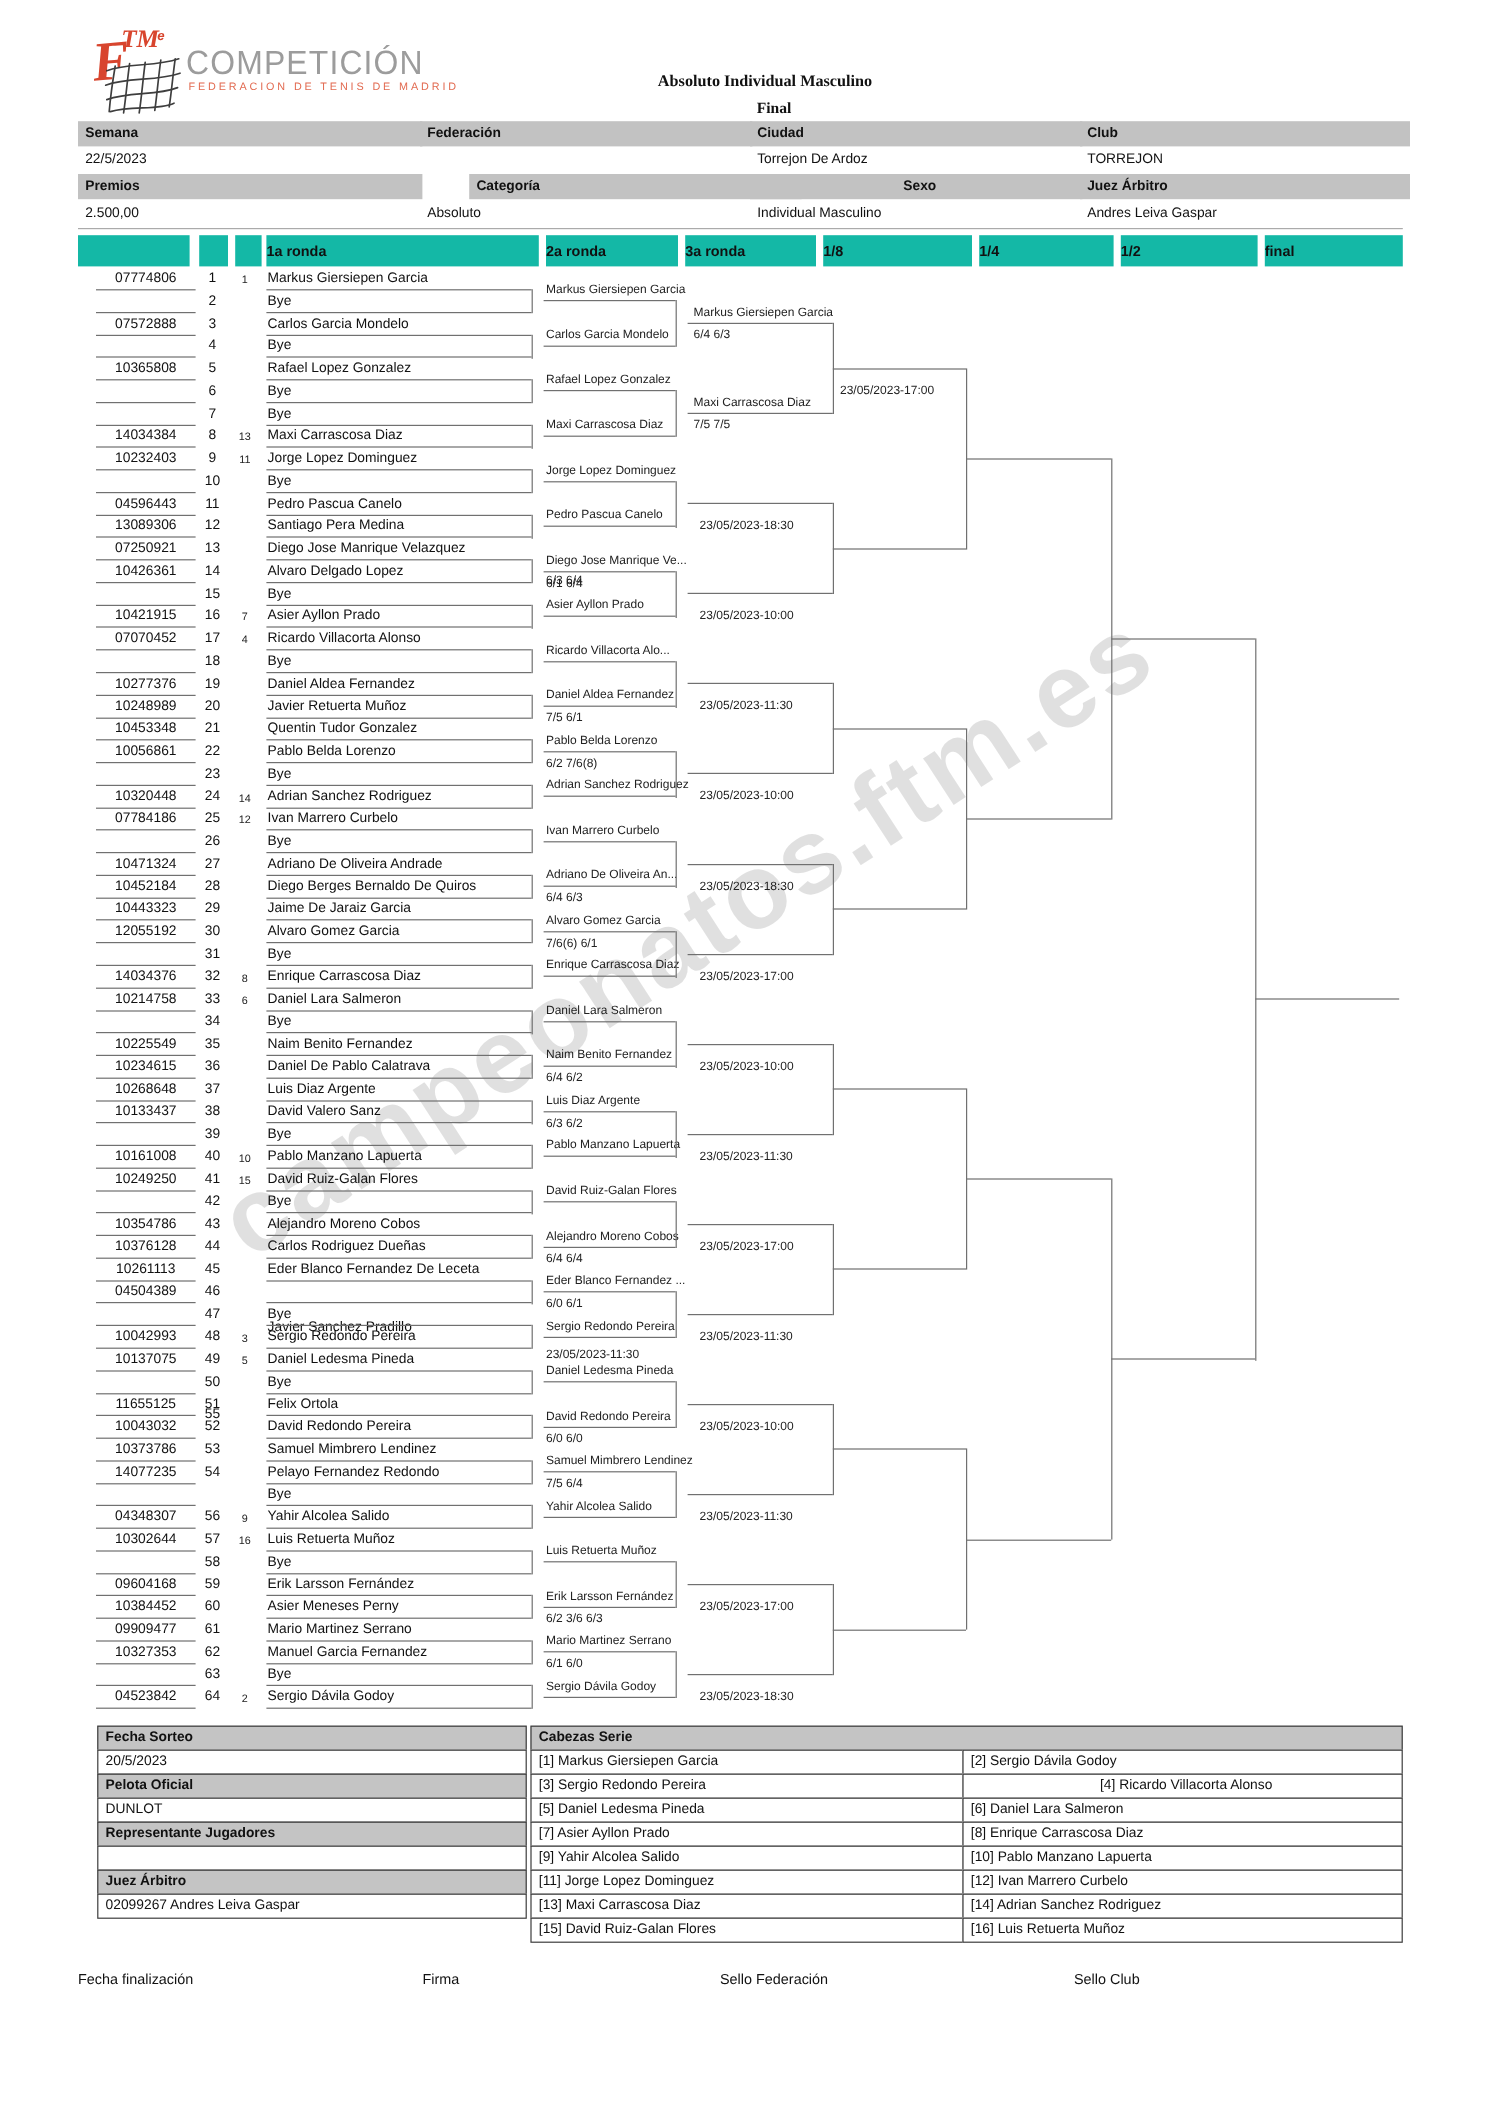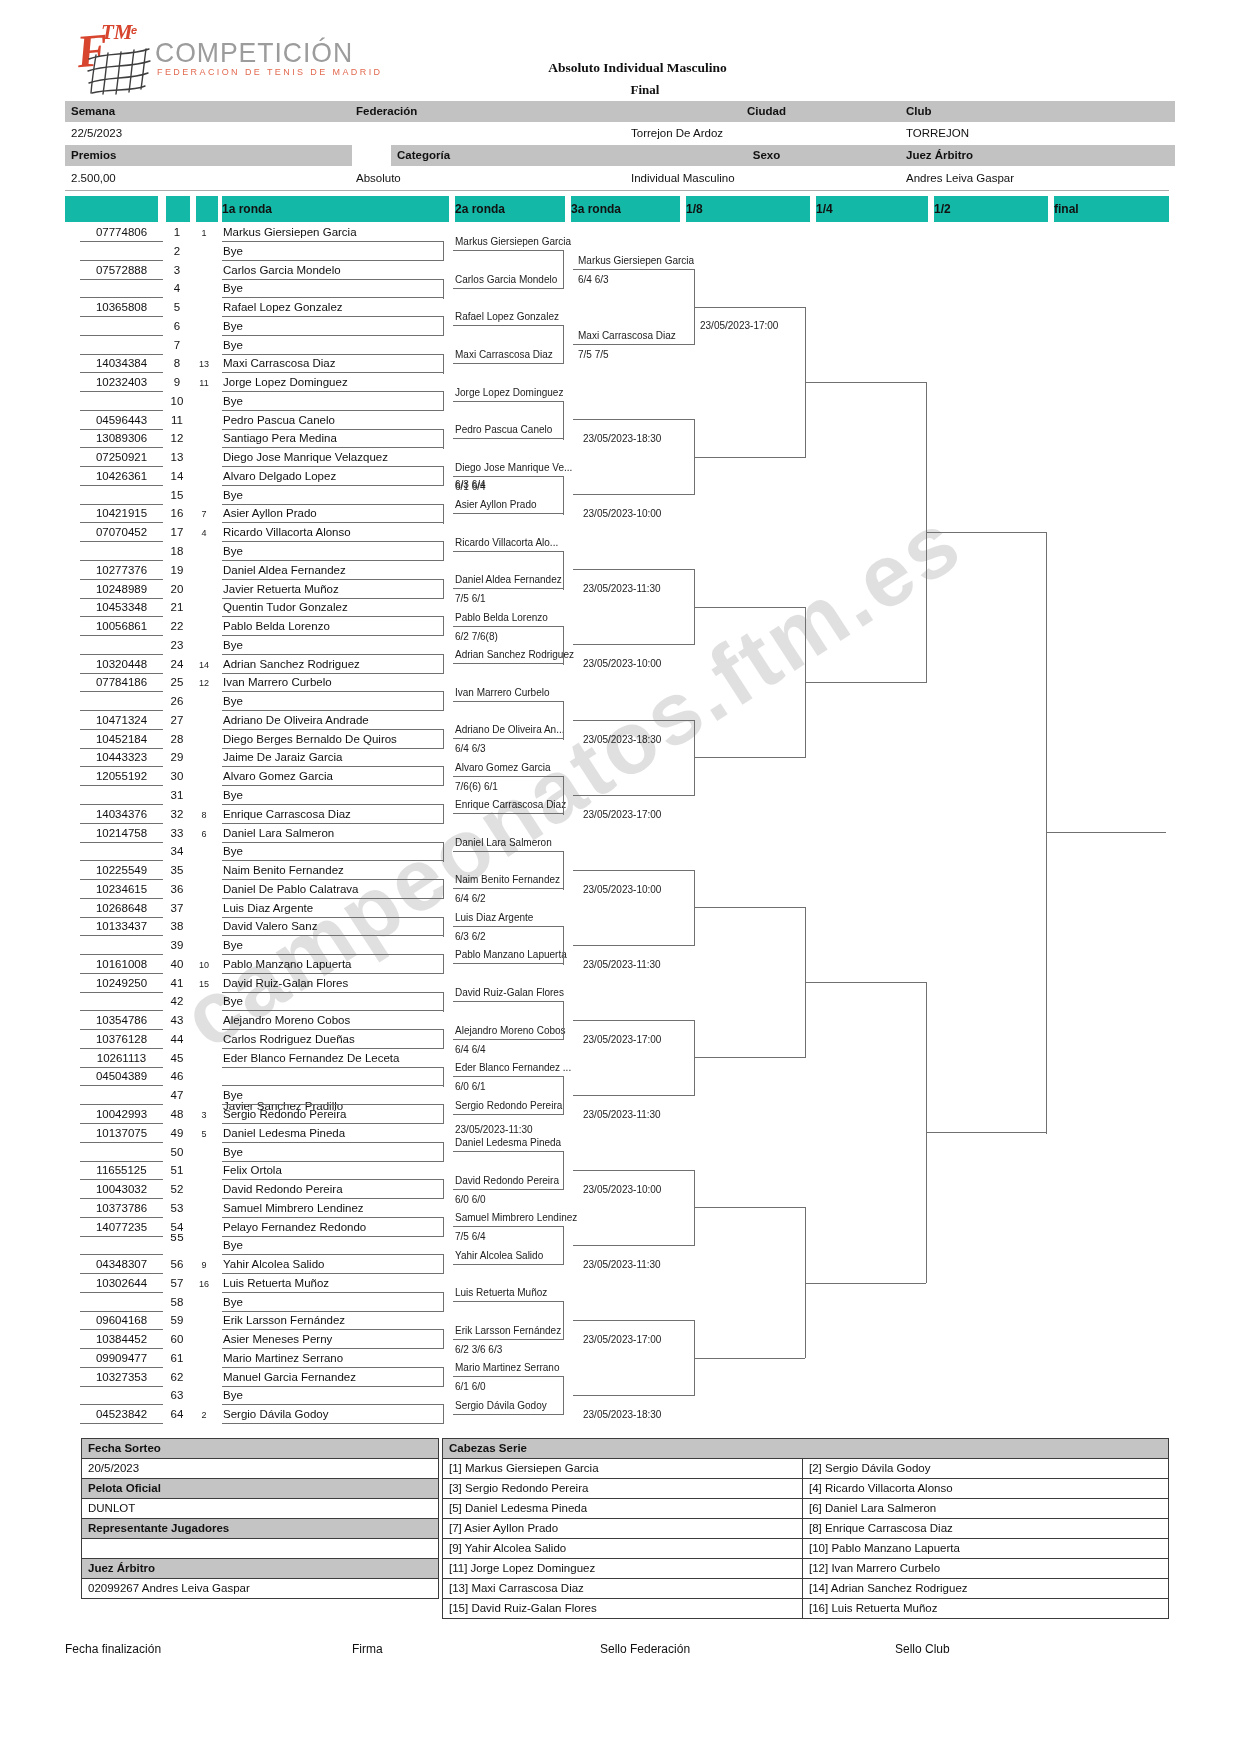--- a/index.html
+++ b/index.html
@@ -72,21 +72,21 @@
     <div class="logo-brand">COMPETICIÓN</div>
     <div class="logo-sub">FEDERACION DE TENIS DE MADRID</div>
   </div>
 
   <div class="subtitle">Absoluto Individual Masculino</div>
   <div class="roundname">Final</div>
 
   <div id="info">
       <div class="bar" style="left: 65px; top: 101px; width: 281px; height: 21px; line-height: 21px; padding-left: 6px;">Semana</div>
       <div class="bar" style="left: 350px; top: 101px; width: 271px; height: 21px; line-height: 21px; padding-left: 6px;">Federación</div>
-      <div class="bar" style="left: 625px; top: 101px; width: 271px; height: 21px; line-height: 21px; padding-left: 6px; text-align: center;">Ciudad</div>
+      <div class="bar" style="left: 625px; top: 101px; width: 271px; height: 21px; line-height: 21px; padding-left: 6px;">Ciudad</div>
       <div class="bar" style="left: 900px; top: 101px; width: 269px; height: 21px; line-height: 21px; padding-left: 6px;">Club</div>
       <div class="val" style="left: 65px; top: 122px; width: 281px; height: 23px; line-height: 23px; padding-left: 6px;">22/5/2023</div>
       <div class="val" style="left: 350px; top: 122px; width: 271px; height: 23px; line-height: 23px; padding-left: 6px;"></div>
       <div class="val" style="left: 625px; top: 122px; width: 271px; height: 23px; line-height: 23px; padding-left: 6px;">Torrejon De Ardoz</div>
       <div class="val" style="left: 900px; top: 122px; width: 269px; height: 23px; line-height: 23px; padding-left: 6px;">TORREJON</div>
       <div class="bar" style="left: 65px; top: 145px; width: 281px; height: 21px; line-height: 21px; padding-left: 6px;">Premios</div>
       <div class="bar" style="left: 350px; top: 145px; width: 271px; height: 21px; line-height: 21px; padding-left: 6px; margin-left: 41px;">Categoría</div>
       <div class="bar" style="left: 625px; top: 145px; width: 271px; height: 21px; line-height: 21px; padding-left: 6px; text-align: center;">Sexo</div>
       <div class="bar" style="left: 900px; top: 145px; width: 269px; height: 21px; line-height: 21px; padding-left: 6px;">Juez Árbitro</div>
       <div class="val" style="left: 65px; top: 166px; width: 281px; height: 24px; line-height: 24px; padding-left: 6px;">2.500,00</div>
@@ -370,21 +370,21 @@
       <div class="hline" style="left: 80px; top: 1217px; width: 83px;"></div>
       <div class="t pos" style="left: 163px; top: 1202px; width: 28px;">53</div>
       <div class="t p1" style="left: 223px; top: 1202px;">Samuel Mimbrero Lendinez</div>
       <div class="hline" style="left: 222px; top: 1217px; width: 221px;"></div>
       <div class="t lic" style="left: 80px; top: 1221px; width: 83px;">14077235</div>
       <div class="hline" style="left: 80px; top: 1236px; width: 83px;"></div>
       <div class="t pos" style="left: 163px; top: 1221px; width: 28px;">54</div>
       <div class="t p1" style="left: 223px; top: 1221px;">Pelayo Fernandez Redondo</div>
       <div class="hline" style="left: 222px; top: 1236px; width: 221px;"></div>
       <div class="hline" style="left: 80px; top: 1254px; width: 83px;"></div>
-      <div class="t pos" style="left: 163px; top: 1231px; width: 28px; font-family: Liberation Mono, monospace;">55</div>
+      <div class="t pos" style="left: 163px; top: 1173px; width: 28px;">55</div>
       <div class="t p1" style="left: 223px; top: 1239px;">Bye</div>
       <div class="hline" style="left: 222px; top: 1254px; width: 221px;"></div>
       <div class="t lic" style="left: 80px; top: 1258px; width: 83px;">04348307</div>
       <div class="hline" style="left: 80px; top: 1273px; width: 83px;"></div>
       <div class="t pos" style="left: 163px; top: 1258px; width: 28px;">56</div>
       <div class="t seed" style="left: 191px; top: 1260px; width: 26px;">9</div>
       <div class="t p1" style="left: 223px; top: 1258px;">Yahir Alcolea Salido</div>
       <div class="hline" style="left: 222px; top: 1273px; width: 221px;"></div>
       <div class="t lic" style="left: 80px; top: 1277px; width: 83px;">10302644</div>
       <div class="hline" style="left: 80px; top: 1292px; width: 83px;"></div>
@@ -625,21 +625,21 @@
       <div class="cell gray" style="left: 81px; top: 1478px; width: 358px; height: 21px; line-height: 19px;">Pelota Oficial</div>
       <div class="cell" style="left: 81px; top: 1498px; width: 358px; height: 21px; line-height: 19px;">DUNLOT</div>
       <div class="cell gray" style="left: 81px; top: 1518px; width: 358px; height: 21px; line-height: 19px;">Representante Jugadores</div>
       <div class="cell" style="left: 81px; top: 1538px; width: 358px; height: 21px; line-height: 19px;"></div>
       <div class="cell gray" style="left: 81px; top: 1558px; width: 358px; height: 21px; line-height: 19px;">Juez Árbitro</div>
       <div class="cell" style="left: 81px; top: 1578px; width: 358px; height: 21px; line-height: 19px;">02099267 Andres Leiva Gaspar</div>
       <div class="cell gray" style="left: 442px; top: 1438px; width: 727px; height: 21px; line-height: 19px;">Cabezas Serie</div>
       <div class="cell" style="left: 442px; top: 1458px; width: 361px; height: 21px; line-height: 19px;">[1] Markus Giersiepen Garcia</div>
       <div class="cell" style="left: 802px; top: 1458px; width: 367px; height: 21px; line-height: 19px;">[2] Sergio Dávila Godoy</div>
       <div class="cell" style="left: 442px; top: 1478px; width: 361px; height: 21px; line-height: 19px;">[3] Sergio Redondo Pereira</div>
-      <div class="cell" style="left: 802px; top: 1478px; width: 367px; height: 21px; line-height: 19px;">[4] Ricardo Villacorta Alonso</div>
+      <div class="cell" style="left: 802px; top: 1478px; width: 367px; height: 21px; line-height: 19px; text-align: center;">[4] Ricardo Villacorta Alonso</div>
       <div class="cell" style="left: 442px; top: 1498px; width: 361px; height: 21px; line-height: 19px;">[5] Daniel Ledesma Pineda</div>
       <div class="cell" style="left: 802px; top: 1498px; width: 367px; height: 21px; line-height: 19px;">[6] Daniel Lara Salmeron</div>
       <div class="cell" style="left: 442px; top: 1518px; width: 361px; height: 21px; line-height: 19px;">[7] Asier Ayllon Prado</div>
       <div class="cell" style="left: 802px; top: 1518px; width: 367px; height: 21px; line-height: 19px;">[8] Enrique Carrascosa Diaz</div>
       <div class="cell" style="left: 442px; top: 1538px; width: 361px; height: 21px; line-height: 19px;">[9] Yahir Alcolea Salido</div>
       <div class="cell" style="left: 802px; top: 1538px; width: 367px; height: 21px; line-height: 19px;">[10] Pablo Manzano Lapuerta</div>
       <div class="cell" style="left: 442px; top: 1558px; width: 361px; height: 21px; line-height: 19px;">[11] Jorge Lopez Dominguez</div>
       <div class="cell" style="left: 802px; top: 1558px; width: 367px; height: 21px; line-height: 19px;">[12] Ivan Marrero Curbelo</div>
       <div class="cell" style="left: 442px; top: 1578px; width: 361px; height: 21px; line-height: 19px;">[13] Maxi Carrascosa Diaz</div>
       <div class="cell" style="left: 802px; top: 1578px; width: 367px; height: 21px; line-height: 19px;">[14] Adrian Sanchez Rodriguez</div>

